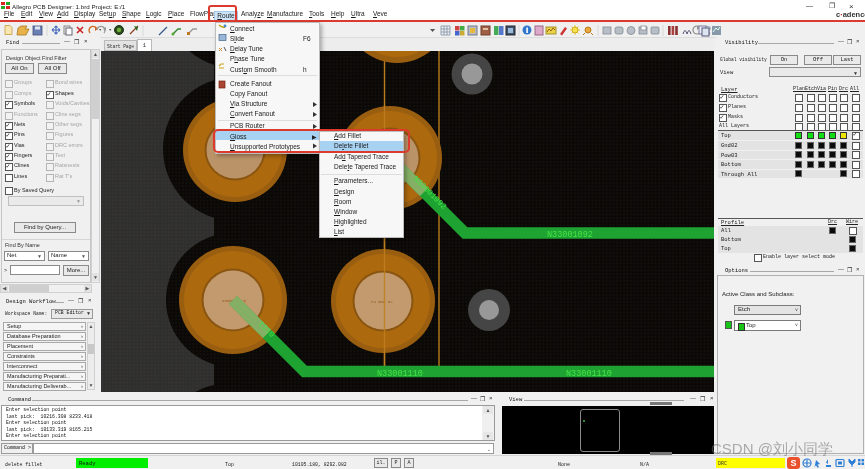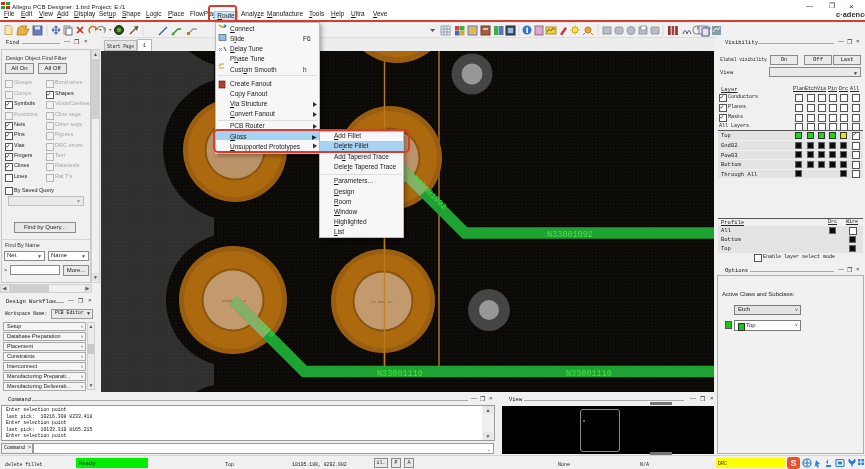--- a/index.html
+++ b/index.html
@@ -580,14 +580,15 @@
           <rect x="36" y="3.5" width="4" height="3"></rect>
       <path d="M47 1 l3 3 3-3 v3 l-3 3 -3-3z M50 6 v3" stroke="#2f7fd6" stroke-width="1"></path>
       <rect x="56" y="1" width="2.5" height="2.5"></rect>
           <rect x="59.5" y="1" width="2.5" height="2.5"></rect>
           <rect x="56" y="4.5" width="2.5" height="2.5"></rect>
           <rect x="59.5" y="4.5" width="2.5" height="2.5"></rect>
     </g>
   </svg>
 </div>
 
+<div class="abs" style="left:711px;top:440px;font-size:15px;color:rgba(110,110,110,0.55);white-space:nowrap;z-index:60;">CSDN @刘小同学</div>
 
 </div>
 
 </body></html>

